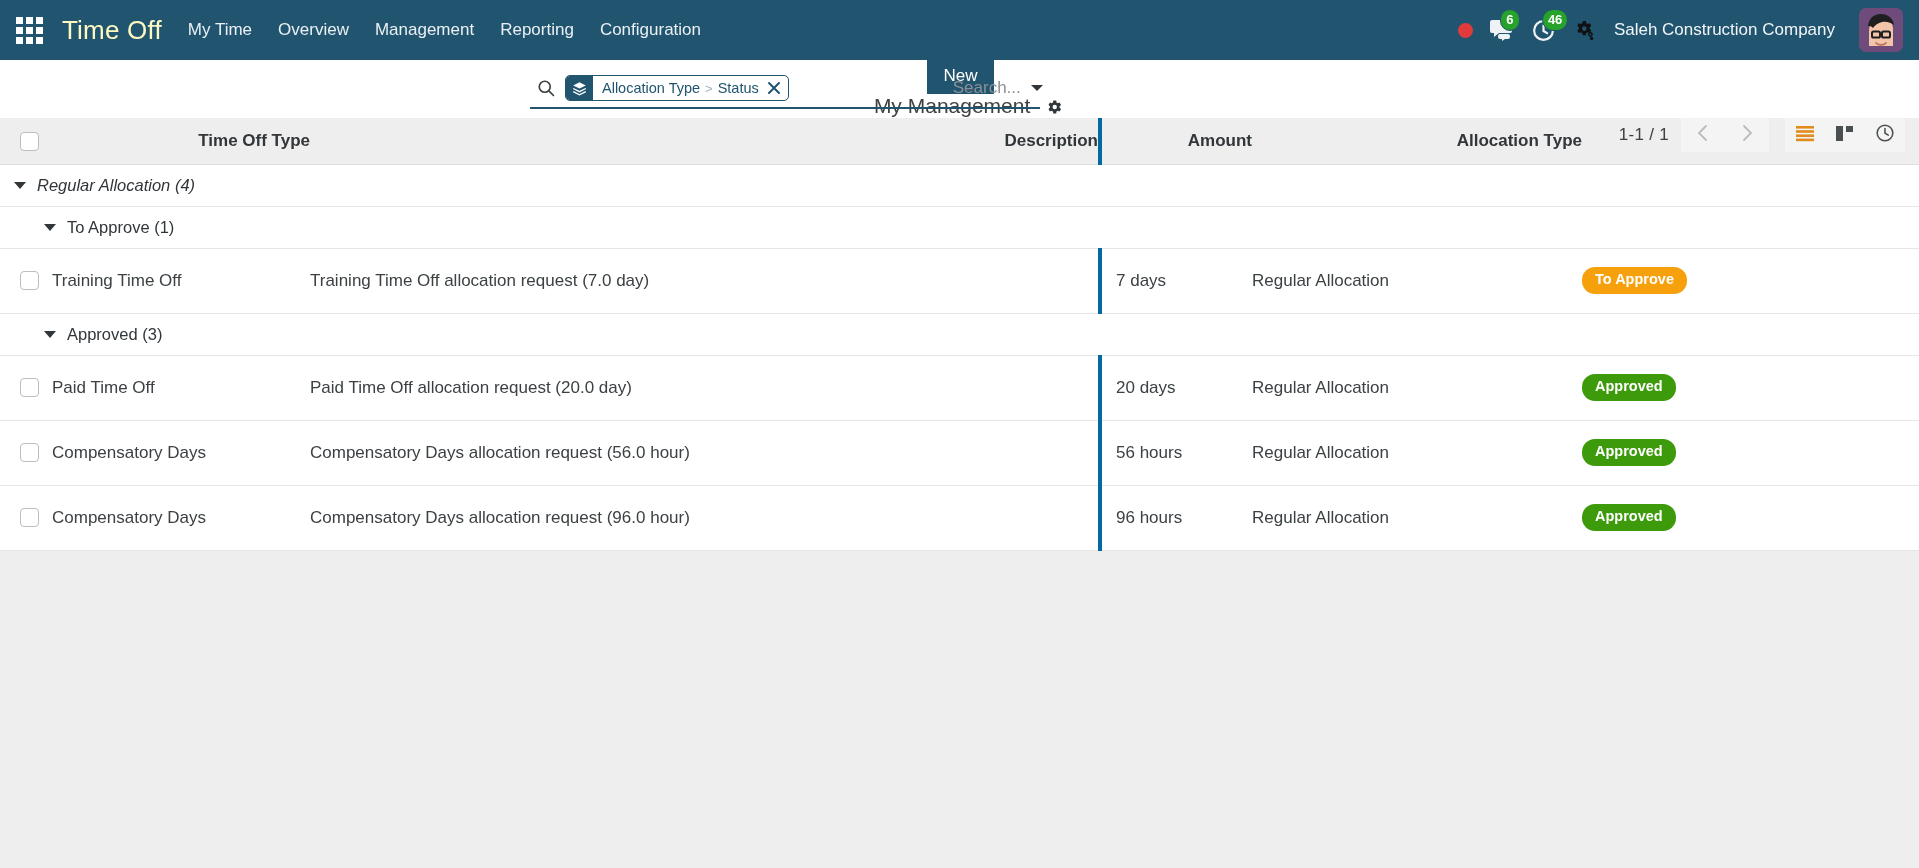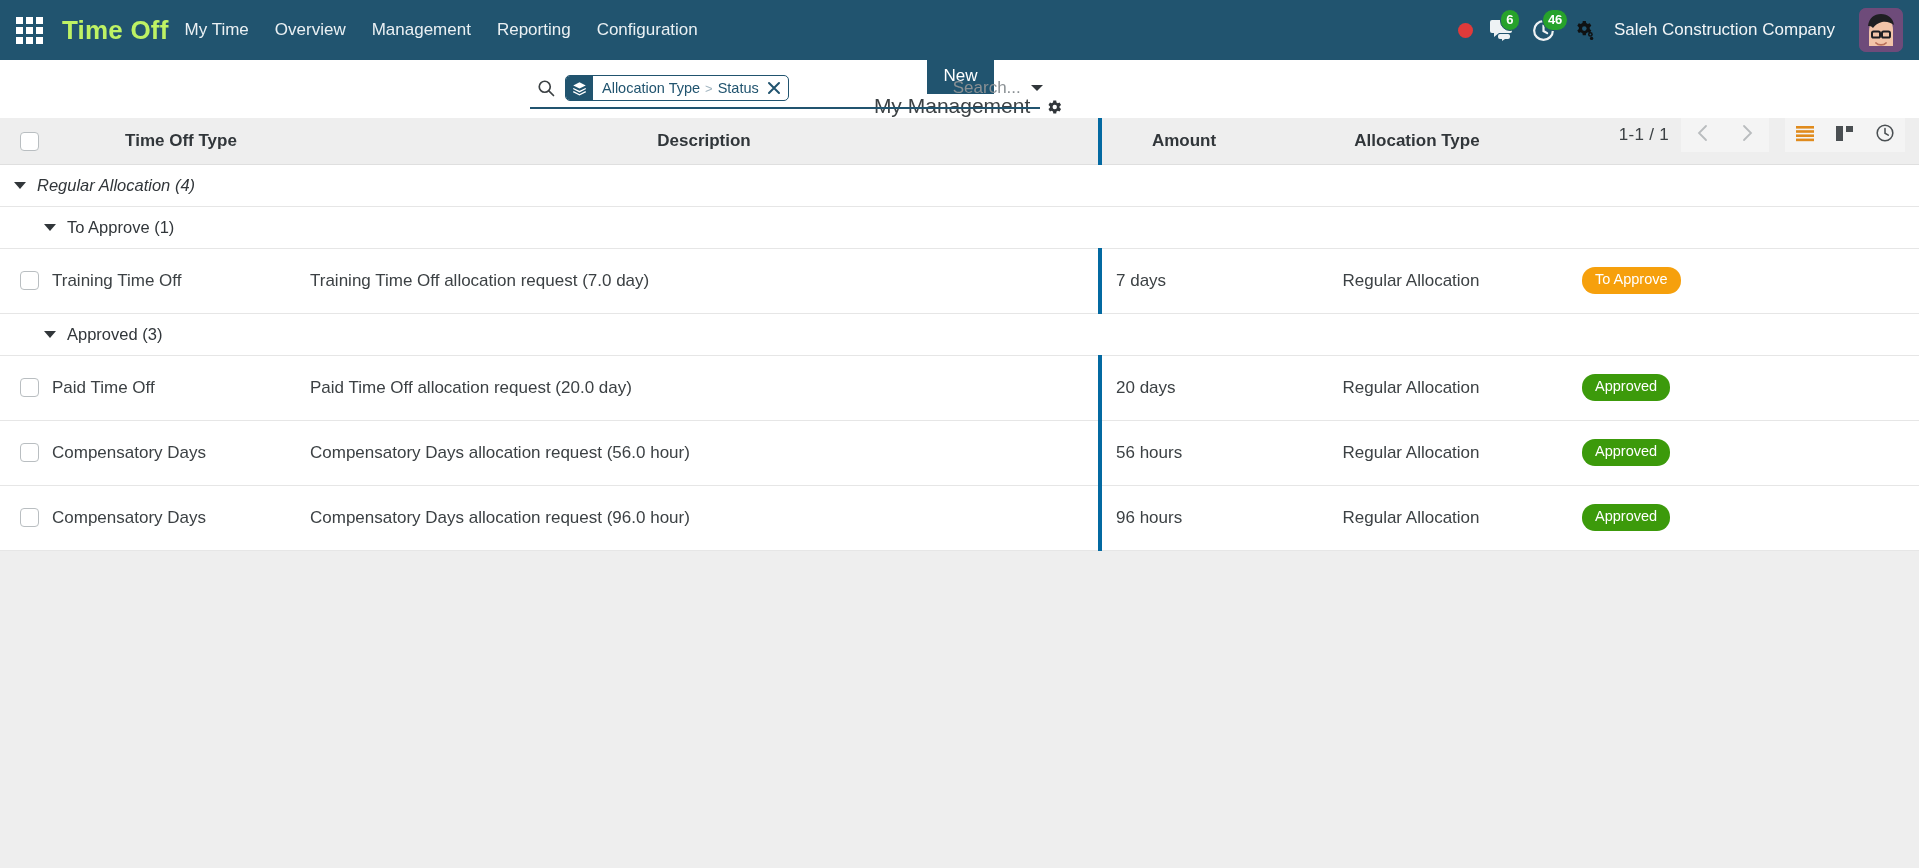--- a/index.html
+++ b/index.html
@@ -28,25 +28,25 @@
     grid-template-rows: repeat(3, 7px);
     gap: 3px;
     justify-content: center;
     align-content: center;
     cursor: pointer;
     margin-right: 18px;
   }
   .apps-grid i { background: #ffffff; display: block; width: 7px; height: 7px; }
   .brand {
     font-size: 26px;
-    font-weight: 700;
+    font-weight: 400;
     letter-spacing: .2px;
-    margin-right: 16px;
-    cursor: pointer;
-    color: #bef264;
+    margin-right: 26px;
+    cursor: pointer;
+    color: #fef9c3;
   }
   .menu {
     display: flex;
     align-items: center;
     gap: 26px;
     font-size: 17px;
     color: #eaf0f3;
   }
   .menu .menu-item { cursor: pointer; white-space: nowrap; }
   .nav-right {
@@ -234,31 +234,31 @@
     background: #ffffff;
     table-layout: fixed;
     font-size: 17px;
     color: #3c4144;
   }
   table.o-list thead th {
     background: #eeeeee;
     font-weight: bold;
     font-size: 17px;
     color: #31363a;
-    text-align: center;
+    text-align: right;
     padding: 13px 0 12px 0;
     height: 46px;
     border-bottom: 1px solid #dfdfdf;
     vertical-align: middle;
   }
   th.c-check, td.c-check { width: 52px; padding-left: 20px !important; }
   th.c-type,  td.c-type  { width: 258px; }
   th.c-desc,  td.c-desc  { width: 790px; }
   th.c-amount,td.c-amount{ width: 152px; padding-left: 14px !important; border-left: 4px solid #0369a1; }
-  th.c-alloc, td.c-alloc { width: 330px; text-align: center; }
+  th.c-alloc, td.c-alloc { width: 330px; }
   th.c-status,td.c-status{ width: auto; }
   th.c-opt,   td.c-opt   { width: 44px; }
 
   td { padding: 0; height: 65px; vertical-align: middle; border-bottom: 1px solid #e6e6e6; }
 
   .cellbox { padding-right: 12px; white-space: nowrap; overflow: hidden; text-overflow: ellipsis; }
 
   .chk {
     width: 19px; height: 19px;
     border: 1px solid #b9bec1;
@@ -287,21 +287,21 @@
     border-top: 7px solid #31363a;
     margin-right: 11px;
     flex: 0 0 auto;
   }
 
   
   .badge {
     display: inline-block;
     color: #ffffff;
     font-size: 14.5px;
-    font-weight: normal;
+    font-weight: bold;
     border-radius: 13px;
     padding: 5px 13px 6px 13px;
     line-height: 1.1;
     white-space: nowrap;
   }
   .badge.to-approve { background: #f6a00c; }
   .badge.approved  { background: #3c9a0b; }
 
   .opt-col-btn { cursor: pointer; display: flex; justify-content: center; }
 </style>

